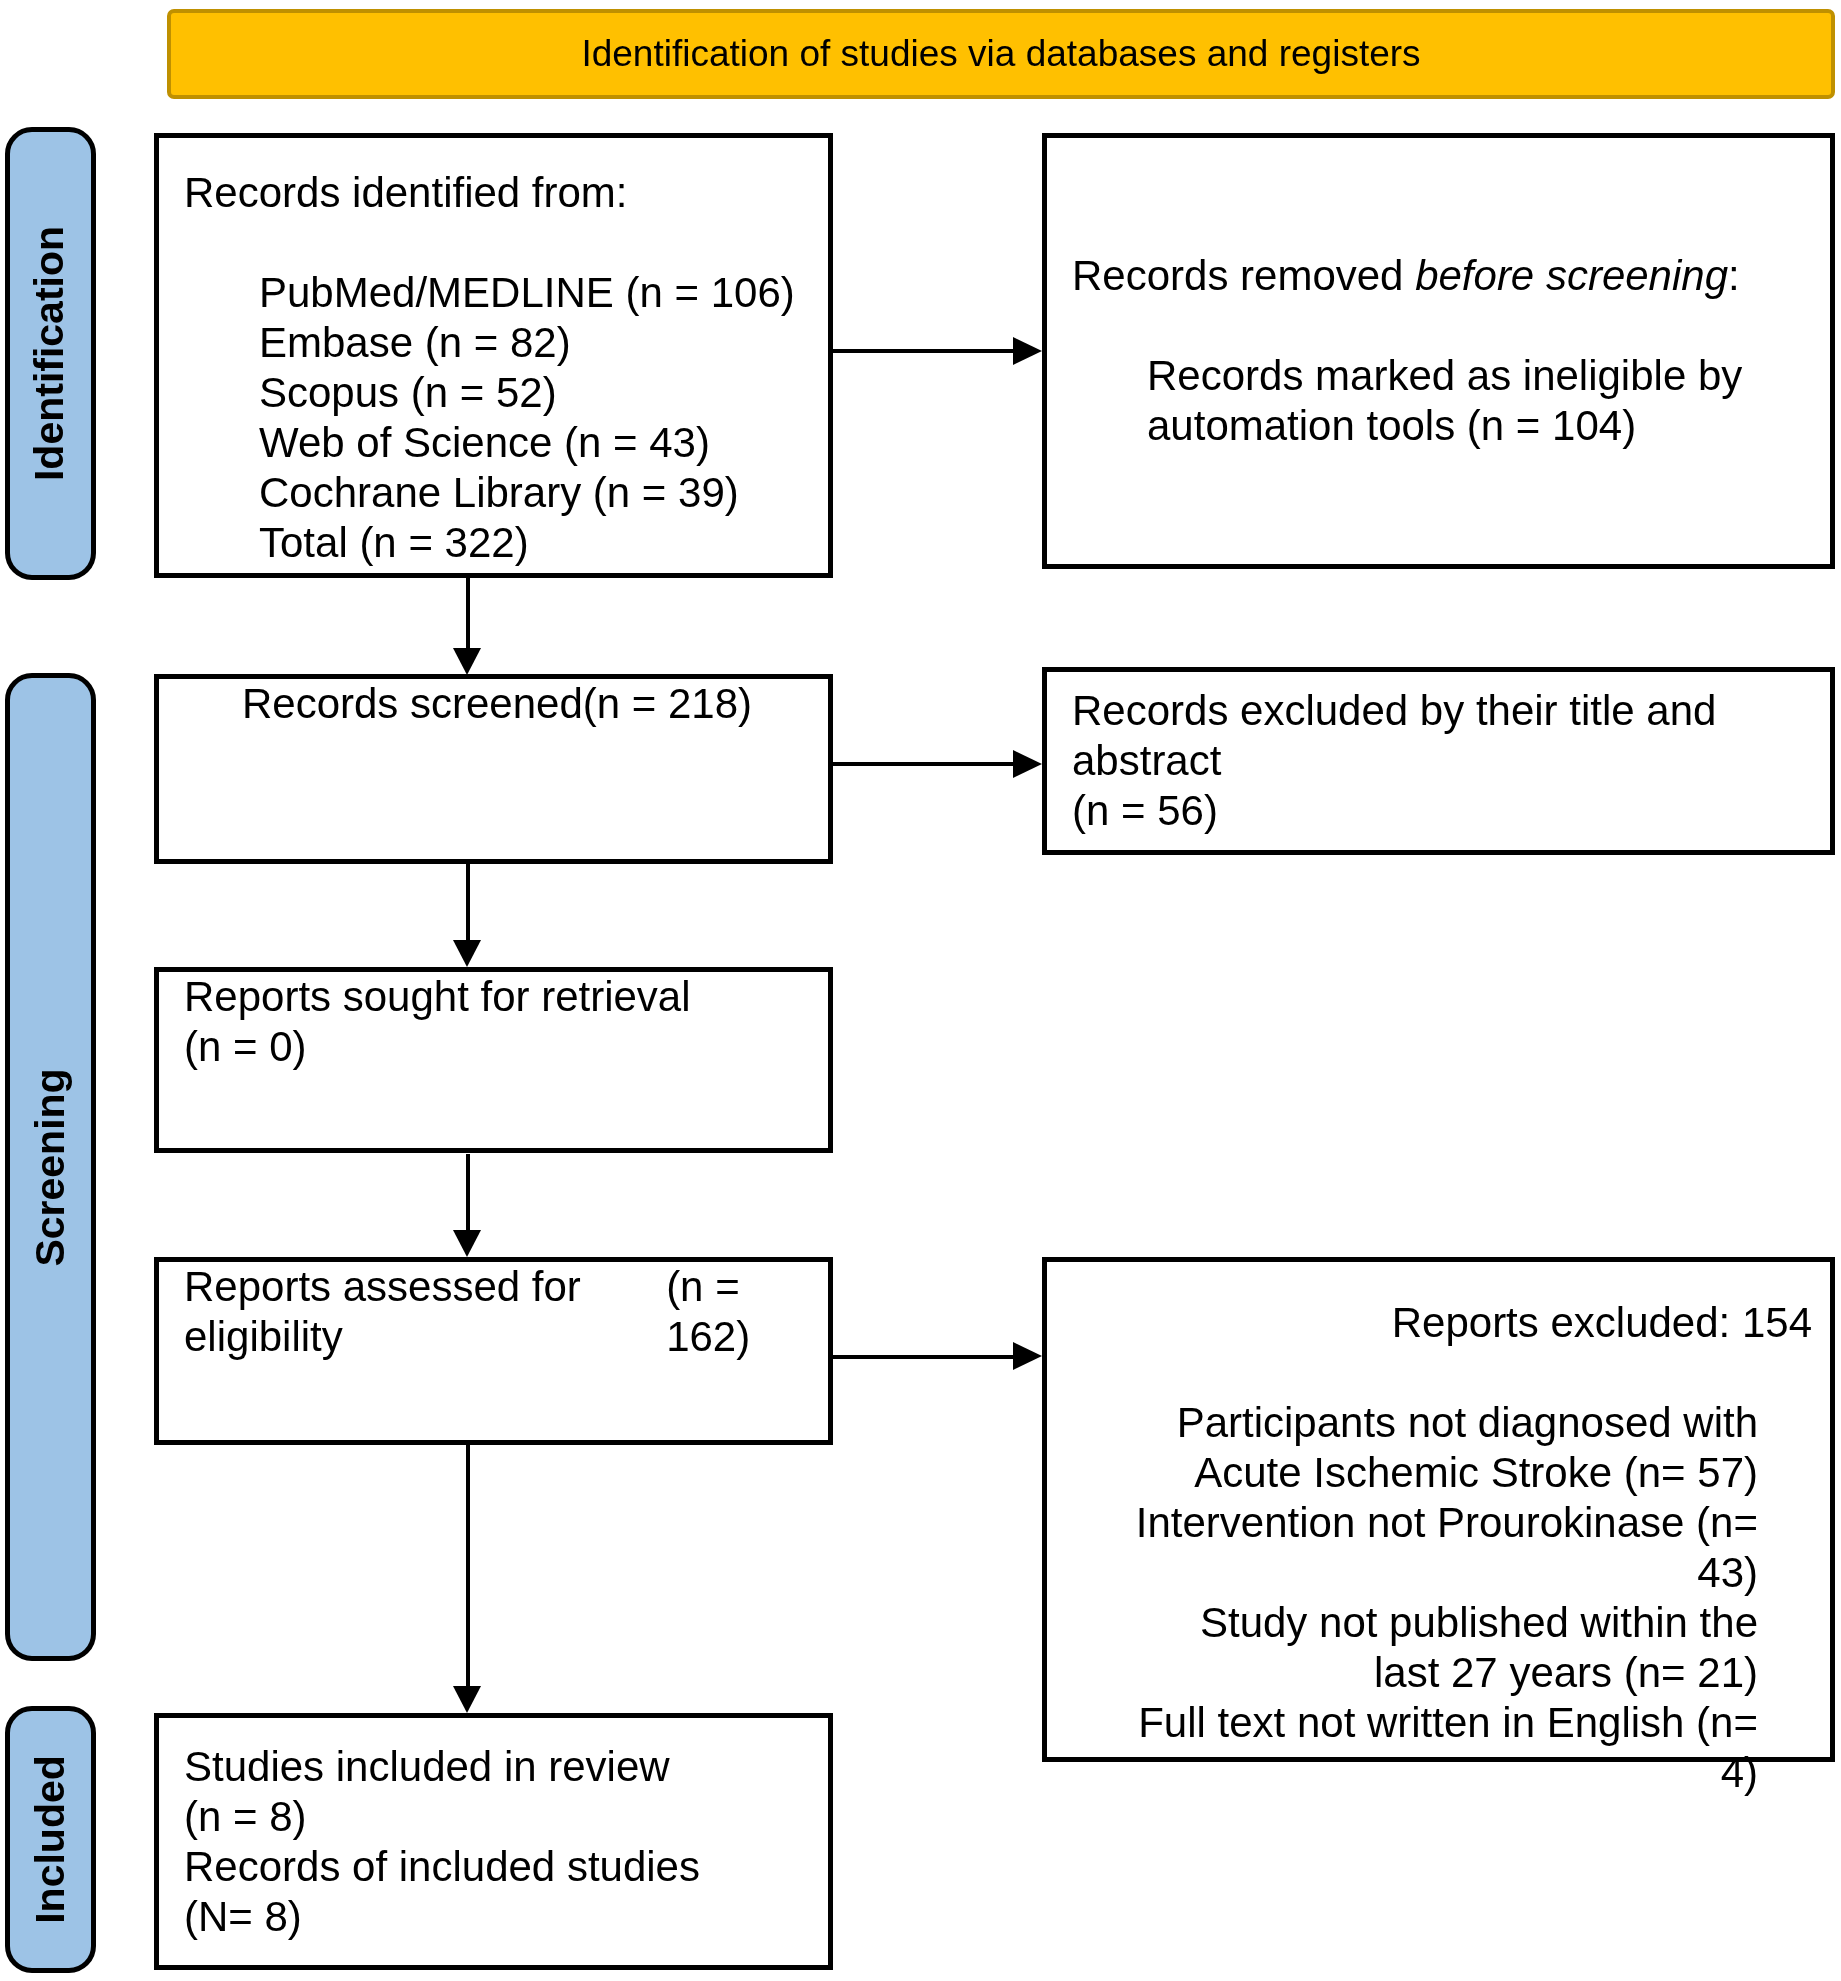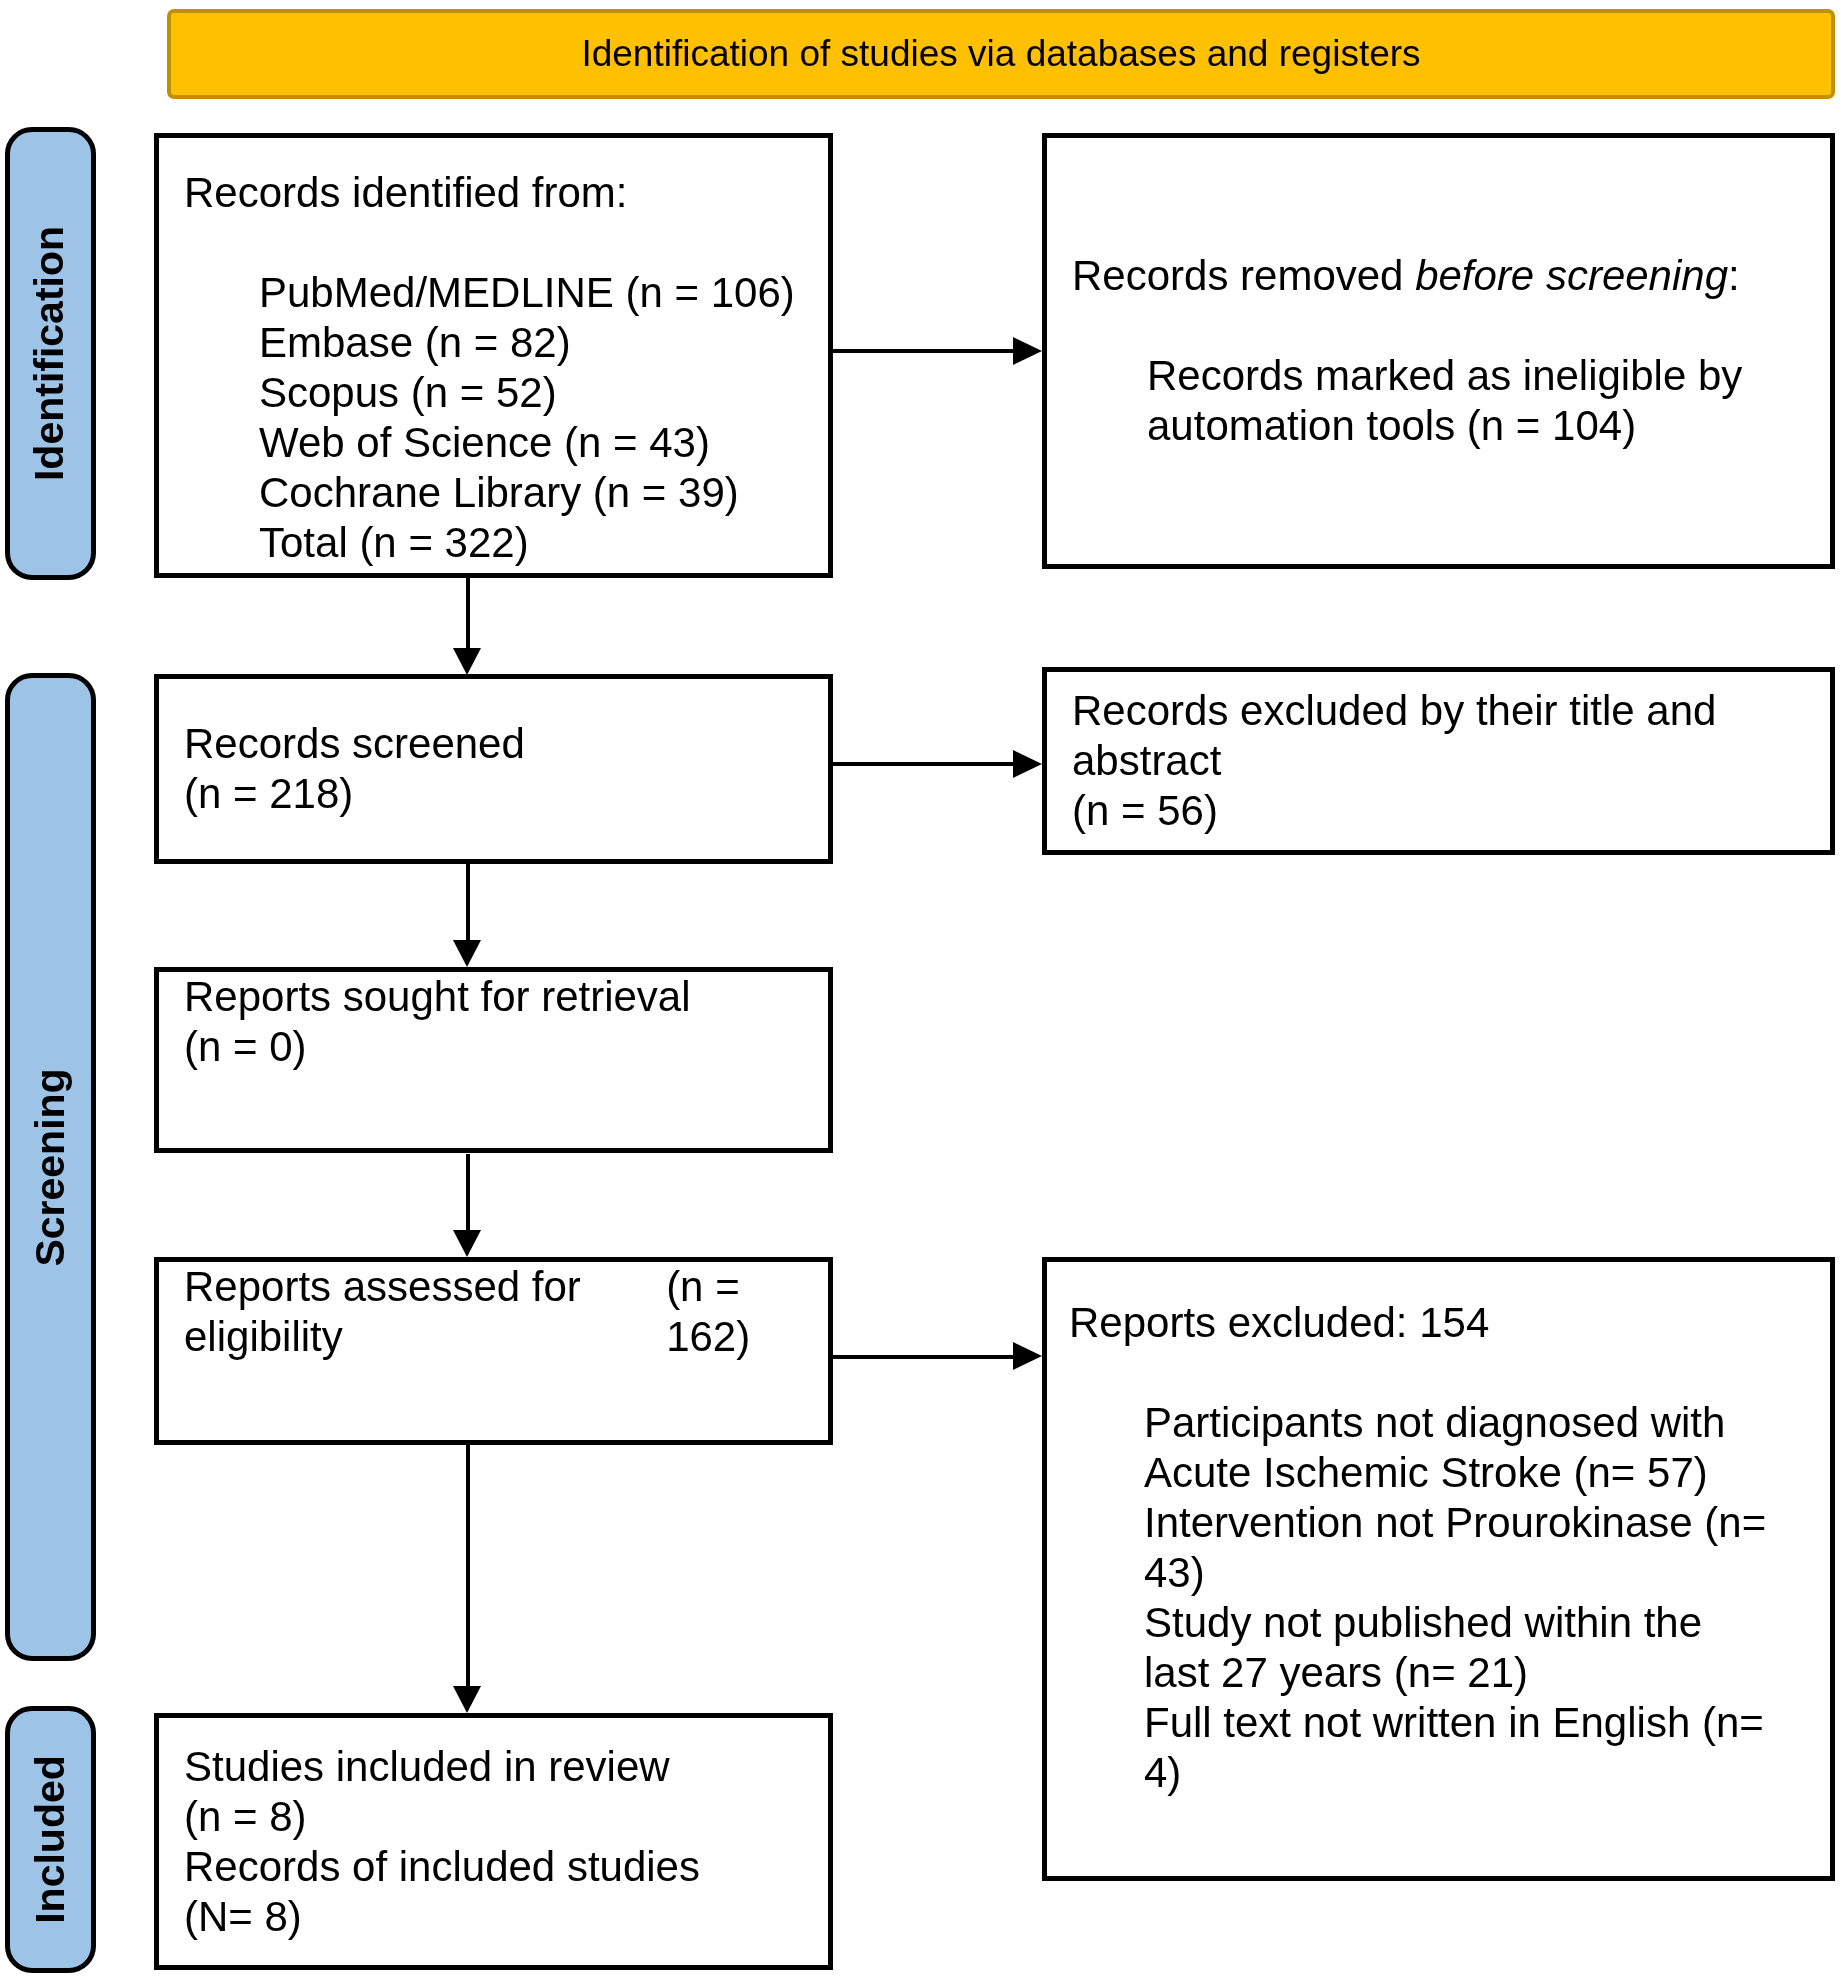--- a/index.html
+++ b/index.html
@@ -35,25 +35,25 @@
   #stage-included       { top:1706px; height:267px; }
   
   .fbox {
     position:absolute; background:#ffffff; border:5.4px solid #000000;
     box-sizing:border-box; font-size:42px; line-height:50px;
   }
   .leftcol  { left:154px;  width:679px; }
   .rightcol { left:1042px; width:793px; }
   #box-identified { top:133px; height:445px; padding:30px 18px 0 25px; }
   #box-removed    { top:133px; height:436px; display:flex; flex-direction:column; justify-content:center; padding:0 18px 0 25px; }
-  #box-screened   { top:674px; height:190px; display:flex; flex-direction:column; justify-content:center; padding:0 18px 0 25px; }
+  #box-screened   { top:674px; height:190px; display:flex; flex-direction:row; justify-content:center; padding:0 18px 0 25px; }
   #box-title-excl { top:667px; height:188px; display:flex; flex-direction:column; justify-content:center; padding:0 18px 0 25px; }
   #box-sought     { top:967px; height:186px; display:flex; flex-direction:column; justify-content:flex-start; padding:0 18px 0 25px; }
   #box-assessed   { top:1257px; height:188px; display:flex; flex-direction:row; justify-content:center; padding:0 18px 0 25px; }
-  #box-excluded   { top:1257px; height:624px; padding:36px 18px 0 22px; }
+  #box-excluded   { top:1257px; height:505px; padding:36px 18px 0 9px;text-align:right; }
   #box-included   { top:1713px; height:257px; display:flex; flex-direction:column; justify-content:center; padding:0 18px 0 25px; }
   .indent { margin-left:75px; }
   .narrow { max-width:627px; }
   .wrapblock { max-width:716px; }
   .spacer-line { height:50px; }
   .em { font-style:italic; }
   
   .hline { position:absolute; height:3.6px; background:#000; }
   .vline { position:absolute; width:3.6px;  background:#000; }
   .head-right {

